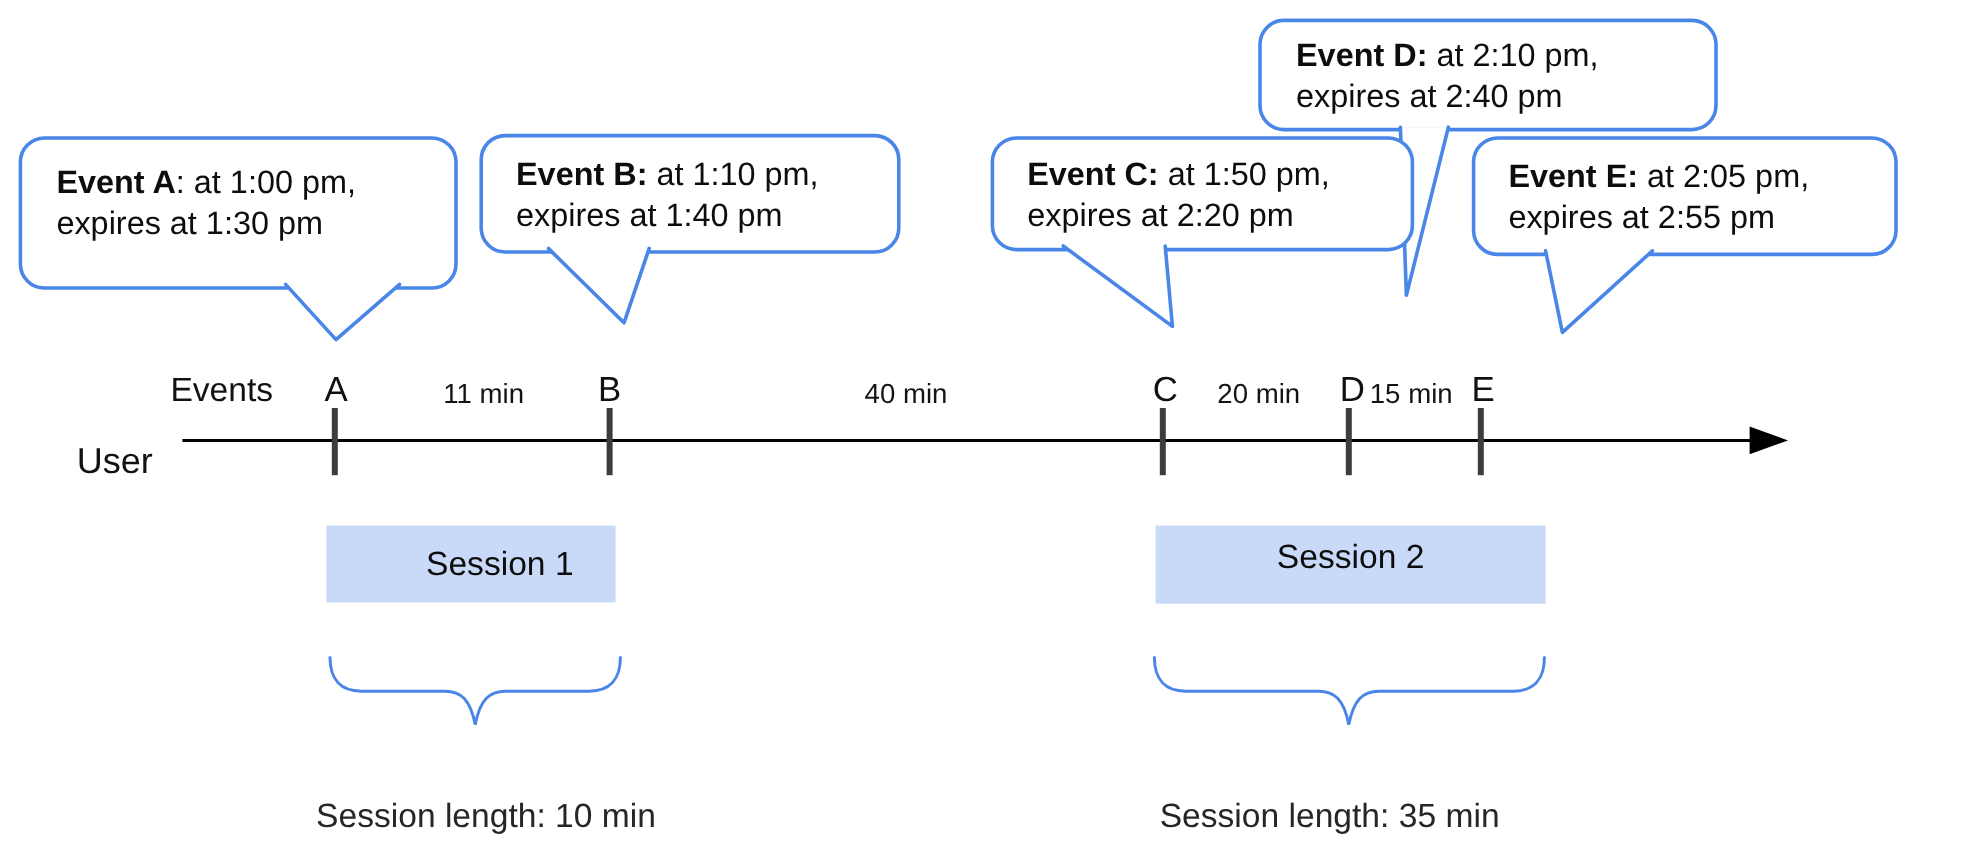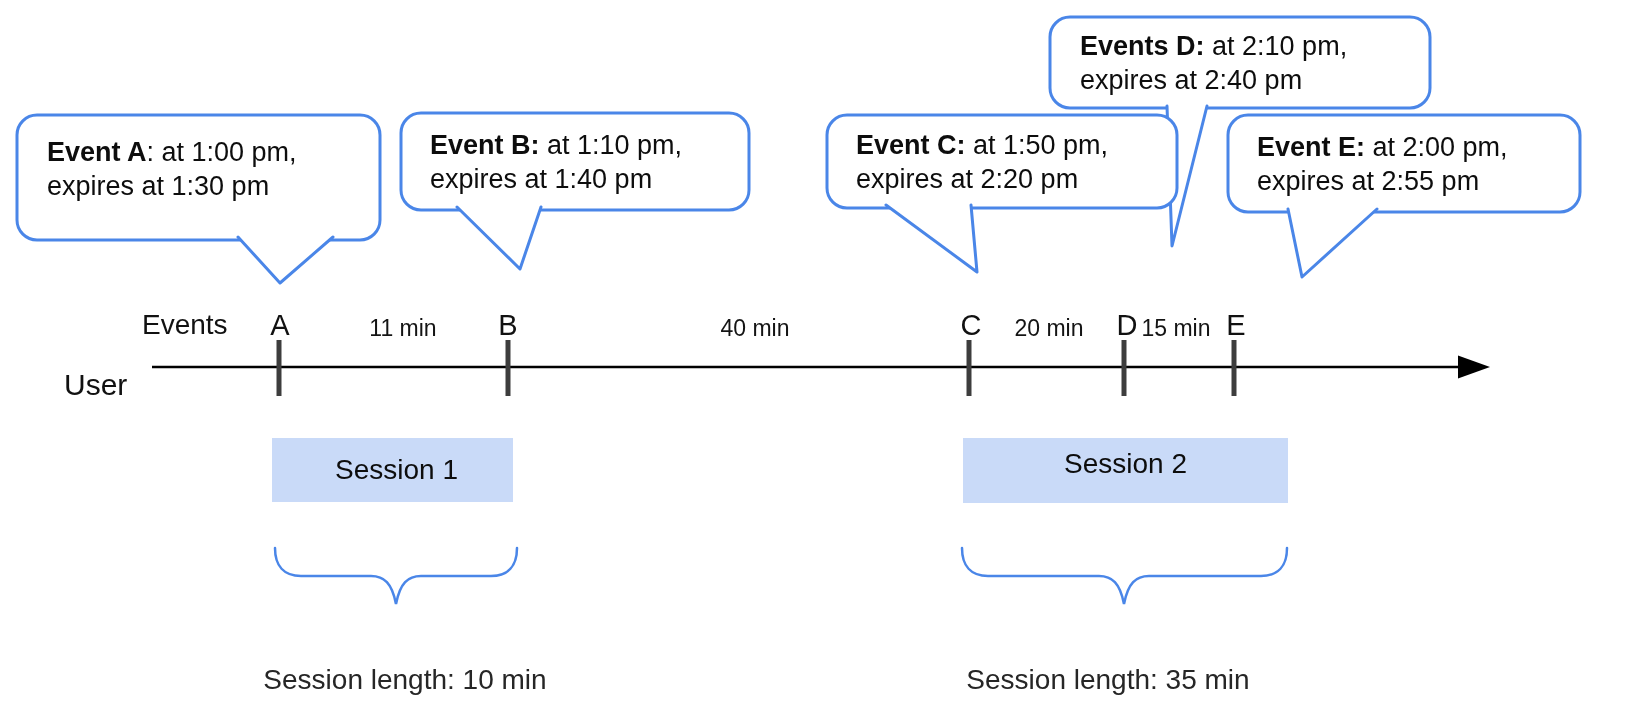--- a/index.html
+++ b/index.html
@@ -89,41 +89,41 @@
   </div>
   <div class="bubble-text" style="left:430px;top:113px;height:97px;">
     <div><b>Event B:</b><span> at 1:10 pm,</span></div>
     <div>expires at 1:40 pm</div>
   </div>
   <div class="bubble-text" style="left:856px;top:115px;height:93px;">
     <div><b>Event C:</b><span> at 1:50 pm,</span></div>
     <div>expires at 2:20 pm</div>
   </div>
   <div class="bubble-text" style="left:1080px;top:17px;height:91px;">
-    <div><b>Events D:</b><span> at 2:10 pm,</span></div>
+    <div><b>Event D:</b><span> at 2:10 pm,</span></div>
     <div>expires at 2:40 pm</div>
   </div>
   <div class="bubble-text" style="left:1257px;top:115px;height:97px;">
-    <div><b>Event E:</b><span> at 2:00 pm,</span></div>
+    <div><b>Event E:</b><span> at 2:05 pm,</span></div>
     <div>expires at 2:55 pm</div>
   </div>
 
   <div class="txt events-label" style="left:142px;top:294px;">Events</div>
   <div class="txt user-label" style="left:64px;top:353px;">User</div>
 
   <div class="txt marker" style="left:280px;top:294px;">A</div>
   <div class="txt marker" style="left:508px;top:294px;">B</div>
   <div class="txt marker" style="left:971px;top:294px;">C</div>
   <div class="txt marker" style="left:1127px;top:294px;">D</div>
   <div class="txt marker" style="left:1236px;top:294px;">E</div>
 
   <div class="txt interval" style="left:403px;top:300px;">11 min</div>
   <div class="txt interval" style="left:755px;top:300px;">40 min</div>
   <div class="txt interval" style="left:1049px;top:300px;">20 min</div>
   <div class="txt interval" style="left:1176px;top:300px;">15 min</div>
 
-  <div class="session-label" style="left:268px;top:438px;width:257px;height:64px;">Session 1</div>
+  <div class="session-label" style="left:288px;top:438px;width:257px;height:64px;">Session 1</div>
   <div class="session-label" style="left:963px;top:438px;width:325px;height:52px;">Session 2</div>
 
   <div class="txt length-label" style="left:405px;top:649px;">Session length: 10 min</div>
   <div class="txt length-label" style="left:1108px;top:649px;">Session length: 35 min</div>
 
 </div>
 
 </body></html>

